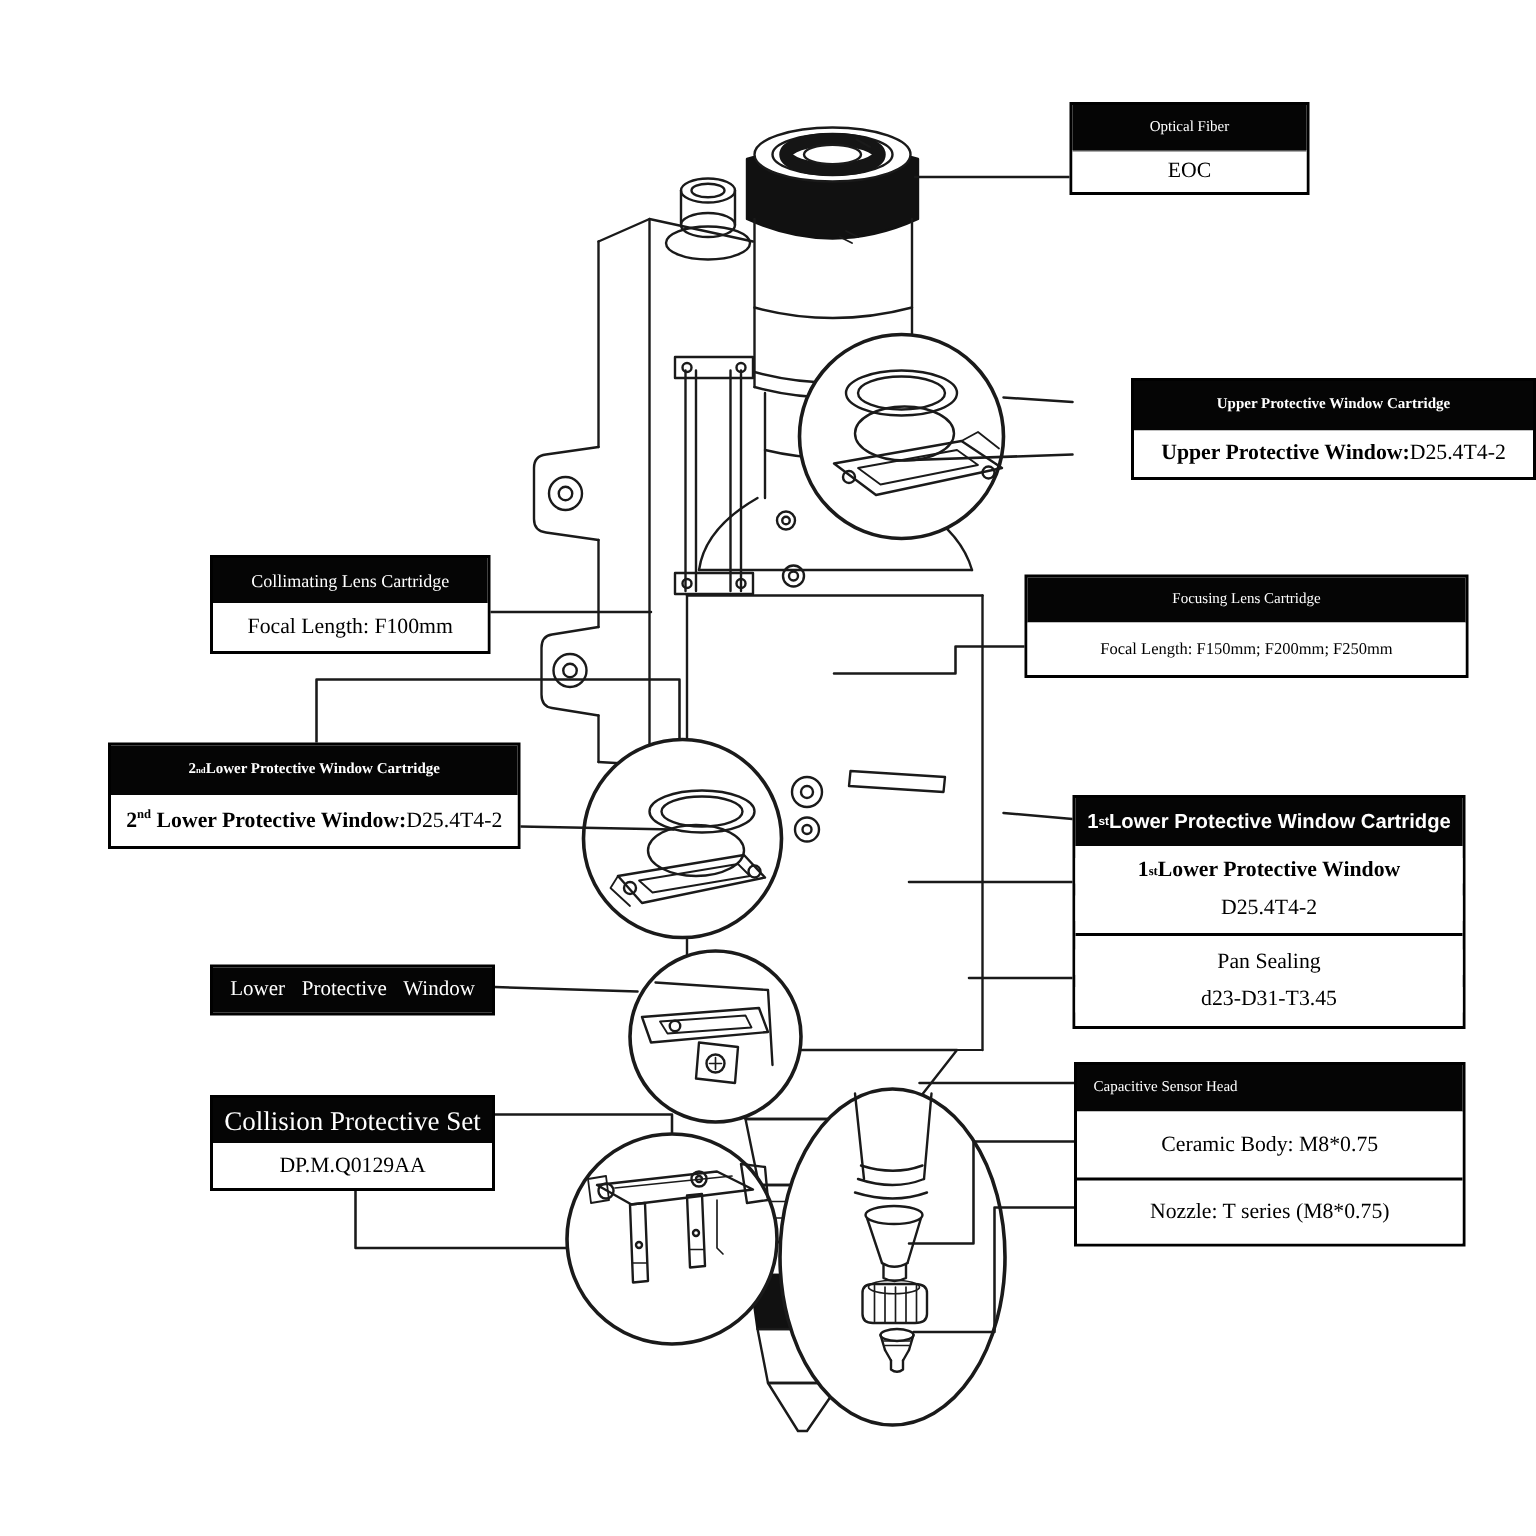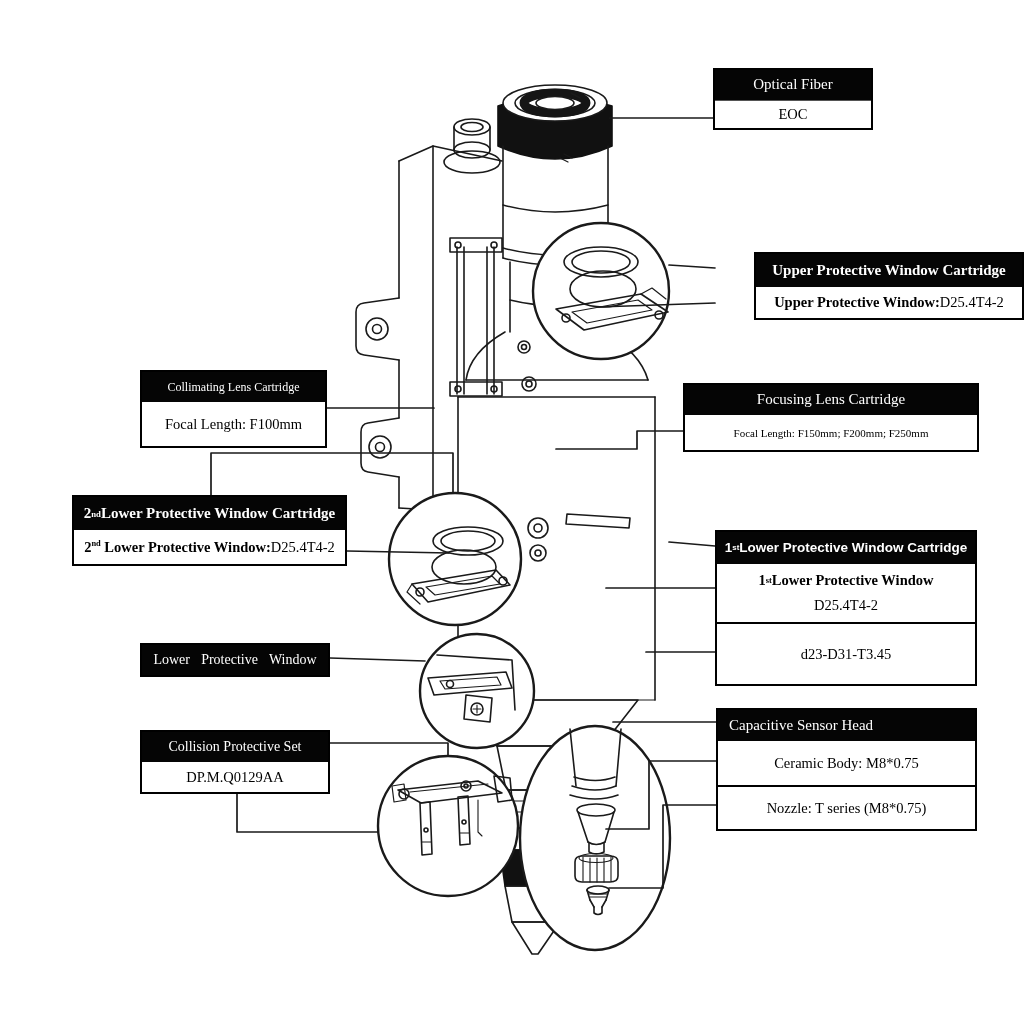--- a/index.html
+++ b/index.html
@@ -1,21 +1,21 @@
 <!DOCTYPE html>
 <html><head>
 <meta charset="utf-8">
 <style>
   html,body{margin:0;padding:0;background:#ffffff;}
   #canvas{position:relative;width:1024px;height:1024px;background:#ffffff;overflow:hidden;
           font-family:"Liberation Serif","DejaVu Serif",serif;color:#000;}
   #drawing{position:absolute;left:0;top:0;}
   .callout{position:absolute;border:2px solid #000;background:#fff;box-sizing:border-box;text-align:center;z-index:5;}
   .co-header{background:#050505;color:#fff;display:flex;align-items:center;justify-content:center;
-             font-size:15px;line-height:1.05;}
+             font-size:10px;line-height:1.05;}
   .co-header.left{justify-content:flex-start;padding-left:11px;}
   .co-header.spread{word-spacing:0.55em;}
   .co-row,.co-line{display:flex;align-items:center;justify-content:center;font-size:14.5px;color:#000;background:#fff;}
   .co-cell{display:flex;flex-direction:column;justify-content:space-evenly;background:#fff;}
   .bt{border-top:2px solid #000;}
   .bt1{border-top:1px solid #555;}
   .bold{font-weight:bold;}
   .sans{font-family:"Liberation Sans","DejaVu Sans",sans-serif;font-weight:bold;font-size:13.5px;}
   sup{font-size:0.58em;vertical-align:super;line-height:0;}
   .sm{font-size:11px;}
@@ -211,21 +211,21 @@
 <div class="callout" style="left:754px;top:252px;width:270px">
   <div class="co-header bold" style="height:33px">Upper Protective Window Cartridge</div>
   <div class="co-row" style="height:31px">
         <span class="bold">Upper Protective Window:</span>
         <span> D25.4T4-2</span>
       </div>
 </div>
 
 <div class="callout" style="left:140px;top:370px;width:187px">
   <div class="co-header" style="height:30px;font-size:12px">Collimating Lens Cartridge</div>
-  <div class="co-row" style="height:44px">Focal Length: F100mm</div>
+  <div class="co-row" style="height:32px">Focal Length: F100mm</div>
 </div>
 
 <div class="callout" style="left:683px;top:383px;width:296px">
   <div class="co-header" style="height:30px">Focusing Lens Cartridge</div>
   <div class="co-row sm" style="height:35px">Focal Length: F150mm; F200mm; F250mm</div>
 </div>
 
 <div class="callout" style="left:72px;top:495px;width:275px">
   <div class="co-header bold" style="height:33px">
         <span>2</span>
@@ -246,30 +246,31 @@
       </div>
   <div class="co-cell" style="height:58px">
     <div class="co-line bold">
           <span>1</span>
           <sup>st</sup>
           <span> Lower Protective Window</span>
         </div>
     <div class="co-line">D25.4T4-2</div>
   </div>
   <div class="co-cell bt" style="height:60px">
+    <div class="co-line">Pan Sealing</div>
     <div class="co-line">d23-D31-T3.45</div>
   </div>
 </div>
 
 <div class="callout" style="left:140px;top:643px;width:190px">
   <div class="co-header spread" style="height:30px;font-size:14px">Lower Protective Window</div>
 </div>
 
 <div class="callout" style="left:140px;top:730px;width:190px">
-  <div class="co-header" style="height:30px;font-size:14px">Collision Protective Set</div>
+  <div class="co-header" style="height:30px;font-size:18px">Collision Protective Set</div>
   <div class="co-row" style="height:30px">DP.M.Q0129AA</div>
 </div>
 
 <div class="callout" style="left:716px;top:708px;width:261px">
   <div class="co-header left" style="height:31px">Capacitive Sensor Head</div>
   <div class="co-row" style="height:44px">Ceramic Body: M8*0.75</div>
   <div class="co-row bt" style="height:42px">Nozzle: T series (M8*0.75)</div>
 </div>
 
 </div>

